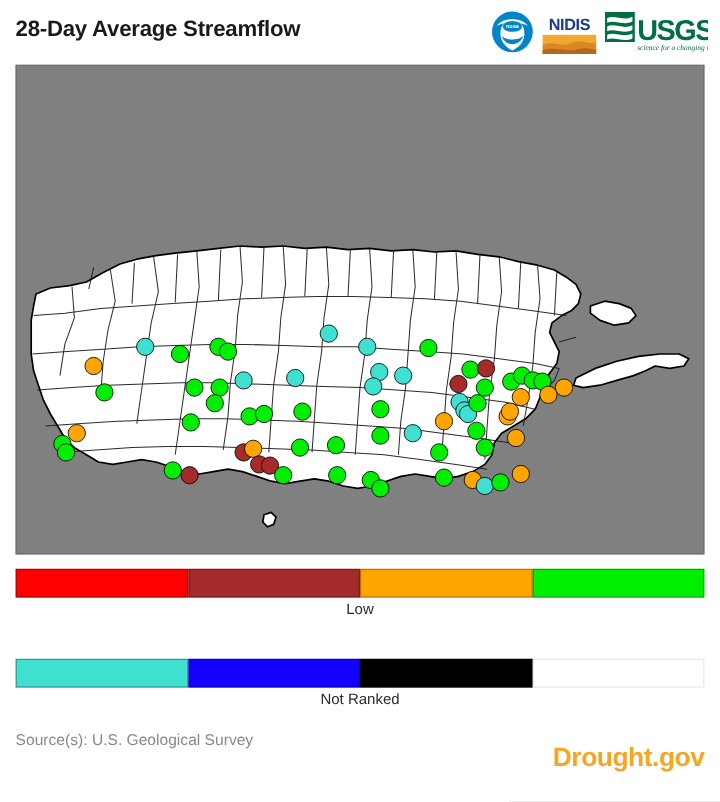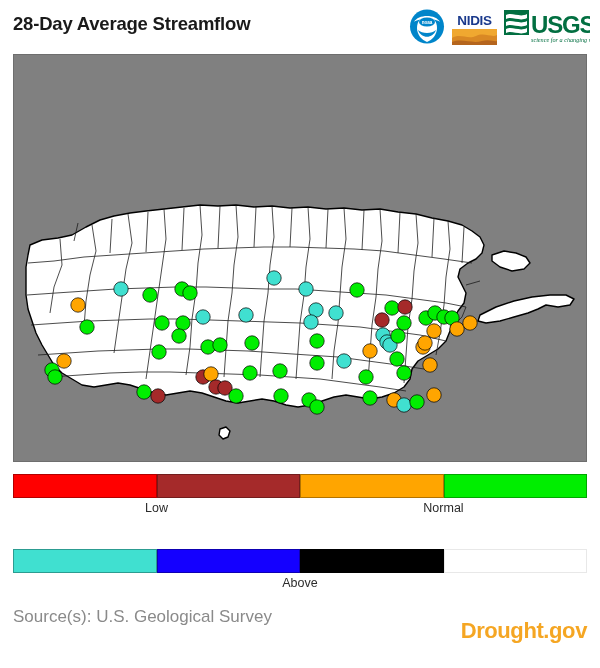--- a/index.html
+++ b/index.html
@@ -87,21 +87,21 @@
     text-align: center;
     font-size: 12.5px;
     color: #2b2b2b;
     font-family: "Liberation Sans", sans-serif;
   }
 
   
   #footer-source {
     position: absolute;
     left: 13px; top: 609px;
-    font-size: 17px;
+    font-size: 13px;
     line-height: 15.5px;
     color: #8a8a8a;
   }
   #footer-source div { white-space: nowrap; }
   #brand {
     position: absolute;
     right: 13px; top: 618px;
     font-size: 22px;
     font-weight: bold;
     color: #F5A623;
@@ -288,32 +288,31 @@
 
 <div class="legend-row" id="legend-row-1">
   <div class="legend-bars">
     <div class="legend-swatch" style="background: rgb(255, 0, 0);"></div>
     <div class="legend-swatch" style="background: rgb(165, 42, 42);"></div>
     <div class="legend-swatch" style="background: rgb(255, 165, 0);"></div>
     <div class="legend-swatch" style="background: rgb(0, 238, 0);"></div>
   </div>
   <div class="legend-labels">
     <div class="legend-label">Low</div>
-    <div class="legend-label">Normal</div>
   </div>
 </div>
 
 <div class="legend-row" id="legend-row-2">
   <div class="legend-bars">
     <div class="legend-swatch" style="background: rgb(64, 224, 208);"></div>
     <div class="legend-swatch" style="background: rgb(20, 0, 255);"></div>
     <div class="legend-swatch" style="background: rgb(0, 0, 0);"></div>
     <div class="legend-swatch blank" style="background: rgb(255, 255, 255);"></div>
   </div>
   <div class="legend-labels">
-    <div class="legend-label">Above</div>
+    <div class="legend-label">Not Ranked</div>
   </div>
 </div>
 
 <div id="footer-source">
   <div>Source(s): U.S. Geological Survey</div>
 </div>
 <div id="brand" style="color: rgb(245, 166, 35);">Drought.gov</div>
 
 </body></html>

